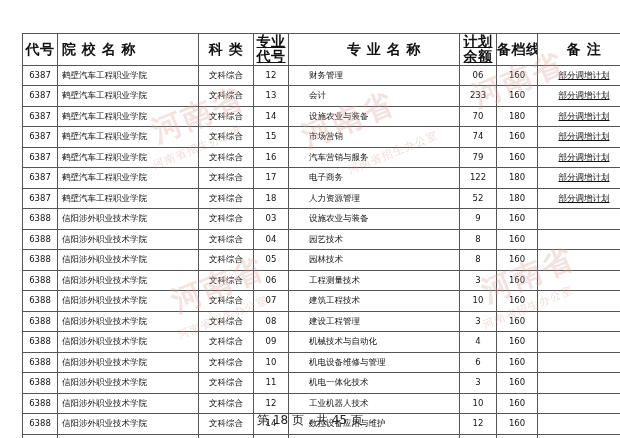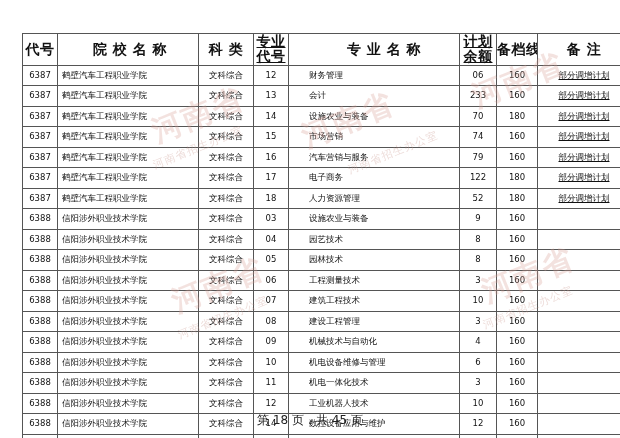--- a/index.html
+++ b/index.html
@@ -114,21 +114,21 @@
     <div class="wm small" style="left:480px; top:300px;">河南省招生办公室</div>
     <div class="wm" style="left:470px; top:60px;">河南省</div>
     <div class="wm" style="left:480px; top:255px;">河南省</div>
   </div>
 
   <div class="tbl-wrap">
     <table>
       <thead>
         <tr>
           <th class="c-code">代号</th>
-          <th class="c-school" style="text-align:center">院 校 名 称</th>
+          <th class="c-school" style="text-align:left">院 校 名 称</th>
           <th class="c-subject">科 类</th>
           <th class="c-majcode hdr-2line">
             <span>专业</span>
             <span>代号</span>
           </th>
           <th class="c-majname" style="text-align:center">专 业 名 称</th>
           <th class="c-plan hdr-2line">
             <span>计划</span>
             <span>余额</span>
           </th>

